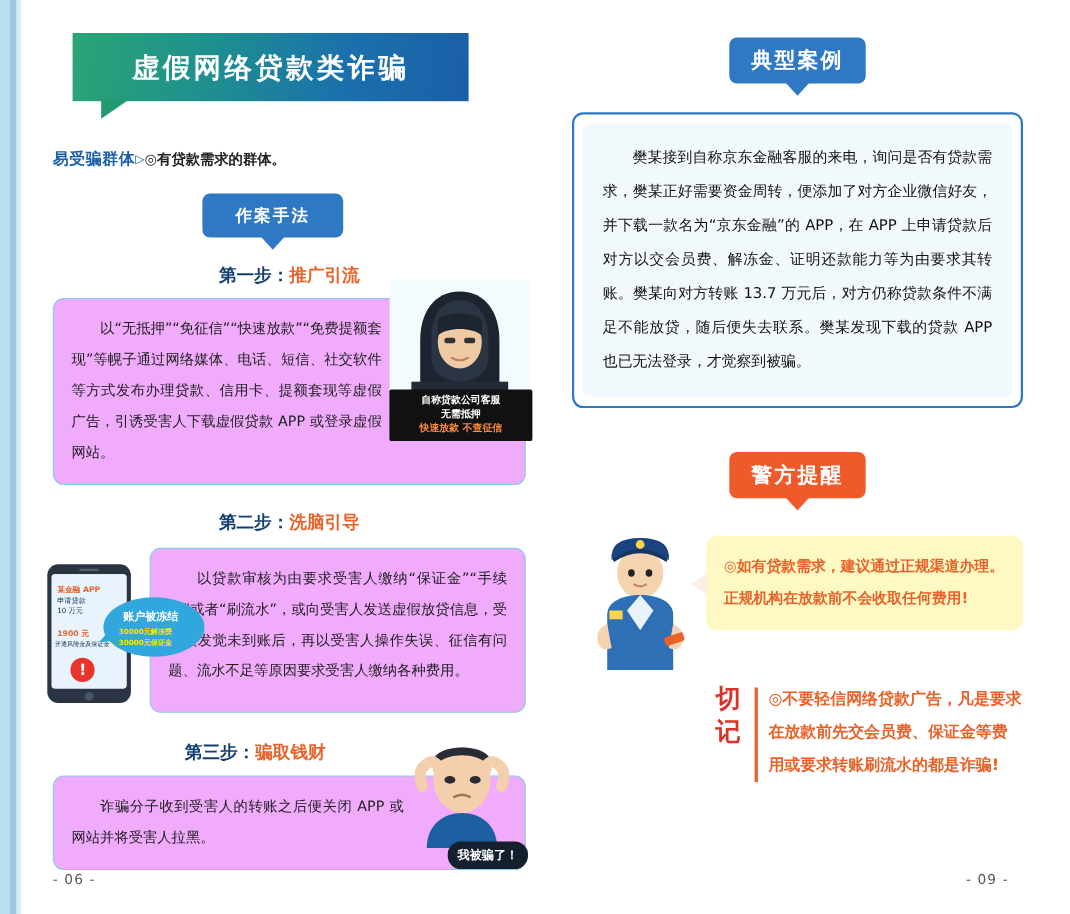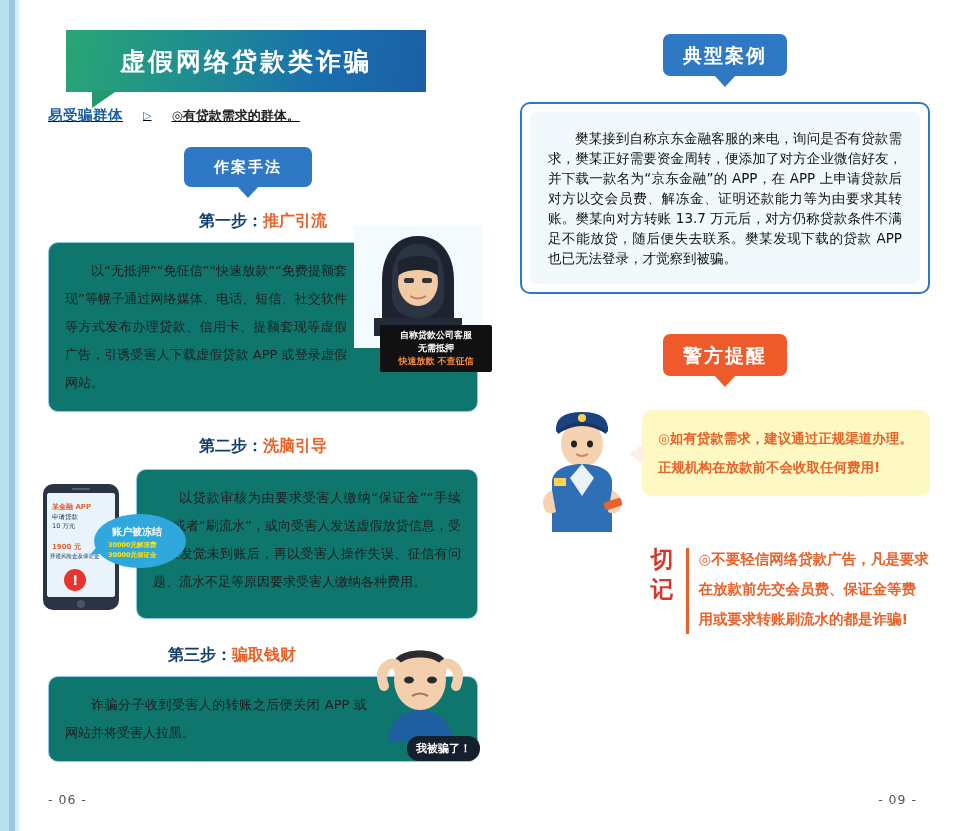--- a/index.html
+++ b/index.html
@@ -36,21 +36,21 @@
     font-family: "DejaVu Serif", "Liberation Serif", serif;
   }
   .title-balloon .tail {
     position: absolute; left: 26px; bottom: -16px;
     width: 0; height: 0;
     border-left: 0 solid transparent;
     border-right: 26px solid transparent;
     border-top: 18px solid #23996f;
   }
 
-  .group-line { margin-top: 14px; display: flex; align-items: center; gap: 20px; text-decoration: underline; }
+  .group-line { margin-top: 43px; display: flex; align-items: center; gap: 0; }
   .group-label { color: #1b5fa6; font-weight: bold; font-size: 14.5px; letter-spacing: .5px; }
   .group-arrow { color: #1b5fa6; font-size: 11px; }
   .group-text { color: #222; font-size: 13px; font-weight: bold; }
 
   .pill {
     position: relative;
     background: #2f79c4;
     color: #fff;
     border-radius: 7px;
     text-align: center;
@@ -70,40 +70,40 @@
   }
 
   .step-title { text-align: center; margin-top: 24px; font-size: 16px; font-weight: bold;
     font-family: "DejaVu Serif", "Liberation Serif", serif; }
   .step-title .dark { color: #123e6e; }
   .step-title .accent { color: #e8622a; }
 
   .text-card {
     border: 1.5px solid #8fc9e8;
     border-radius: 10px;
-    background: #0f766e;
+    background: #f0abfc;
     padding: 14px 16px;
     font-size: 13px;
     line-height: 28px;
     color: #1d1d1d;
     text-align: justify;
   }
   .text-card p { text-indent: 2em; }
 
   .block { position: relative; margin-top: 10px; }
 
   
   .fig-hood {
     position: absolute; right: -4px; top: -16px; width: 128px; height: 146px;
   }
   .hood-body { position:absolute; left:0; top:0; width:128px; height:122px; }
   .hood-caption {
-    position: absolute; left: 0; bottom: 0; width: 112px;
+    position: absolute; left: 0; bottom: 0; width: 130px;
     background: #111; color: #fff; font-size: 9px; line-height: 13px; text-align: center;
-    padding: 4px 2px; border-radius: 2px; font-weight: bold; margin-left: 26px;
+    padding: 4px 2px; border-radius: 2px; font-weight: bold;
   }
   .hood-caption .orange { color: #ff8a3d; }
 
   
   .fig-phone { position: absolute; left: -6px; top: 14px; width: 78px; height: 128px; }
 
   
   .fig-man { position: absolute; right: -2px; top: -42px; width: 120px; height: 110px; }
   .speech-dark {
     position: absolute; right: -2px; top: 60px;
@@ -121,21 +121,21 @@
     border: 2px solid #2f79c4;
     border-radius: 10px;
     padding: 8px;
     background: #fff;
   }
   .case-inner {
     border-radius: 6px;
     background: #f2f9fd;
     padding: 16px 18px;
     font-size: 13.5px;
-    line-height: 20px;
+    line-height: 31px;
     color: #111;
     text-align: justify;
   }
   .case-inner p { text-indent: 2em; }
 
   .pill-jing {
     background: #ef5a2a;
     width: 124px; height: 42px; line-height: 42px; font-size: 19px; letter-spacing: 2px;
     margin: 40px auto 0 auto;
   }

